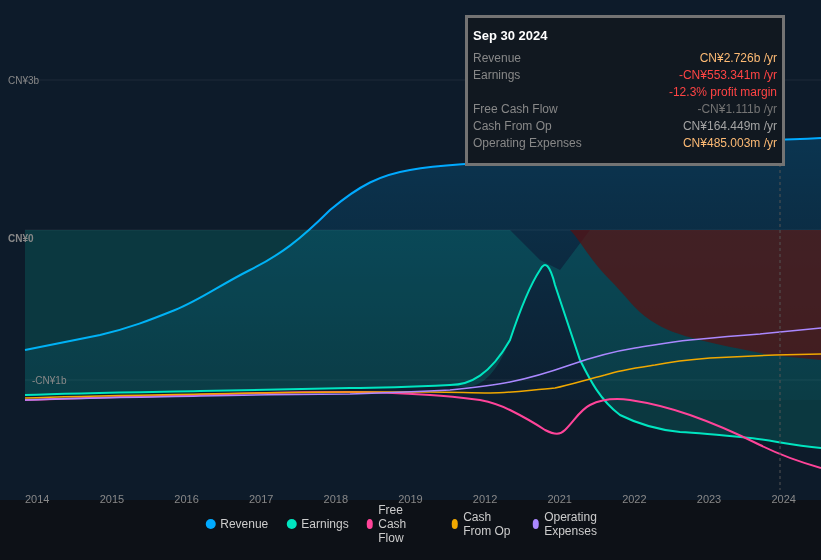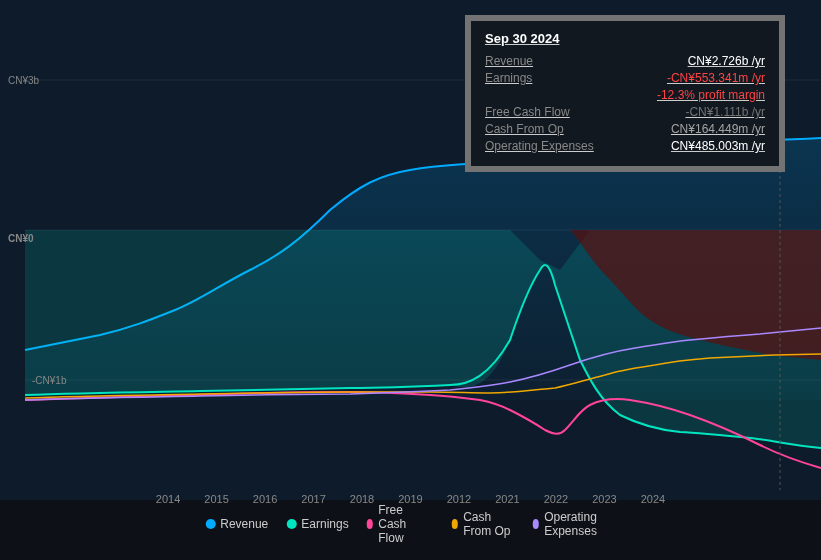--- a/index.html
+++ b/index.html
@@ -18,25 +18,24 @@
       height: 560px;
       position: relative;
     }
 
     
     #tooltip-box {
       position: absolute;
       top: 15px;
       left: 465px;
       background: #111820;
-      border: 6px solid #737373;
-      padding: 10px 14px;
+      border: 3px solid #737373;
+      padding: 10px 5px;
       min-width: 320px;
       z-index: 10;
-      text-decoration: underline;
     }
 
     #tooltip-date {
       color: #fff;
       font-size: 13px;
       font-weight: bold;
       margin-bottom: 8px;
     }
 
     .tooltip-row {
@@ -49,41 +48,41 @@
 
     .tooltip-row .label {
       color: #888;
       min-width: 120px;
     }
 
     .tooltip-row .value {
       text-align: right;
     }
 
-    .val-blue { color: #ffffff; }
+    .val-blue { color: #fdba74; }
     .val-red { color: #ff4444; }
     .val-cyan { color: #737373; }
     .val-gold { color: #a3a3a3; }
 
     
     .y-label {
       position: absolute;
       left: 8px;
       font-size: 10px;
       color: #888;
     }
 
     
     .x-labels {
       position: absolute;
       bottom: 55px;
       left: 0;
       width: 821px;
       display: flex;
-      justify-content: center;
+      justify-content: space-between;
       padding: 0 25px;
       gap: 24px;
     }
 
     .x-label {
       font-size: 11px;
       color: #888;
     }
 
     

